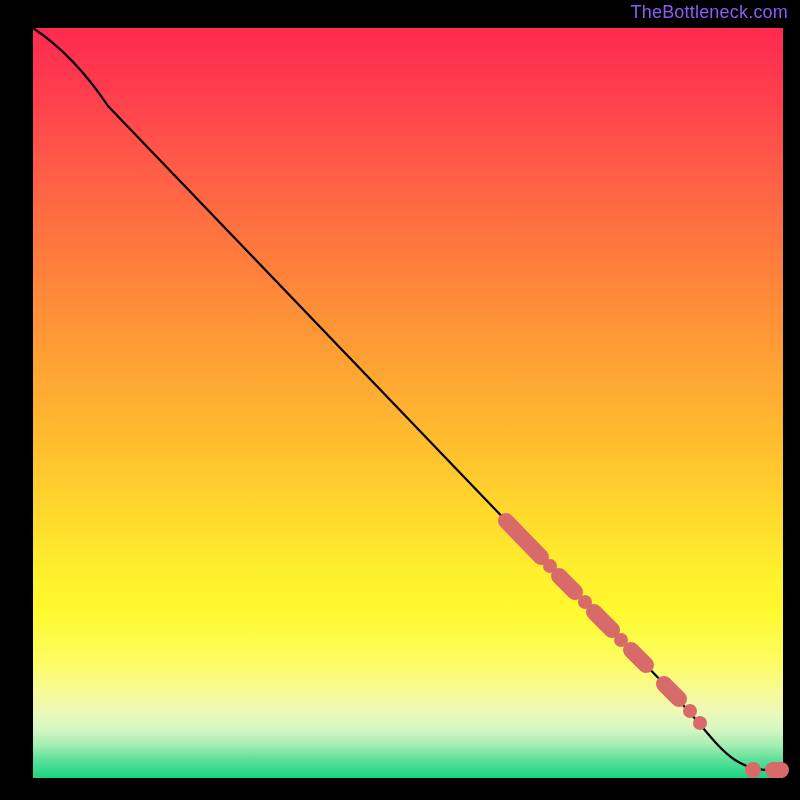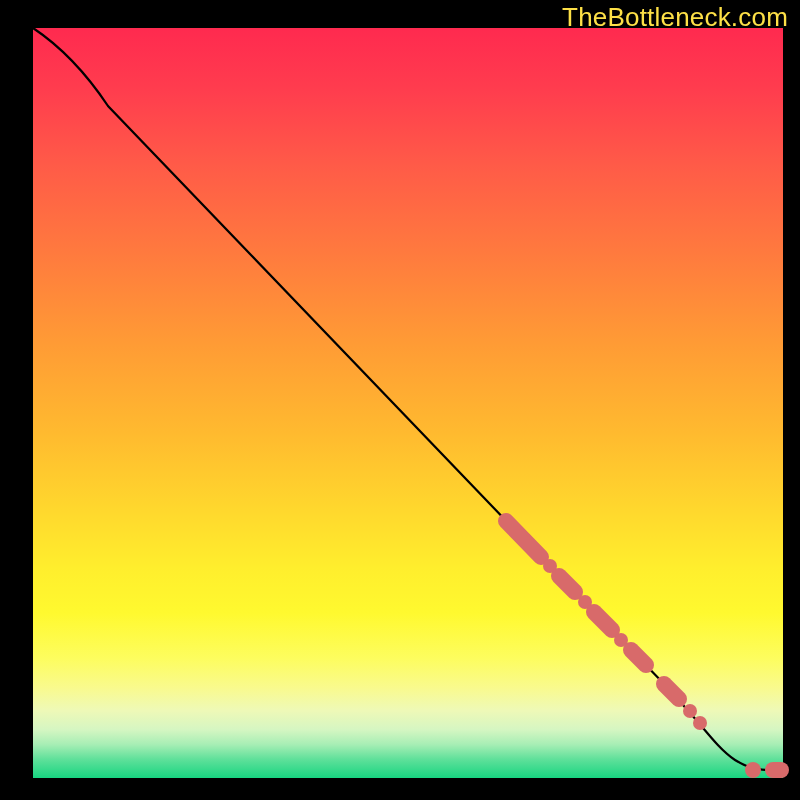--- a/index.html
+++ b/index.html
@@ -13,22 +13,22 @@
   }
   .stage {
     position: relative;
     width: 800px;
     height: 800px;
   }
   .watermark {
     position: absolute;
     top: 2px;
     right: 12px;
-    font-size: 26px;
-    color: #fde047;
+    font-size: 18px;
+    color: #8b5cf6;
     letter-spacing: 0.2px;
     z-index: 5;
   }
   .plot {
     position: absolute;
     left: 33px;
     top: 28px;
     width: 750px;
     height: 750px;
     background: linear-gradient(to bottom,

